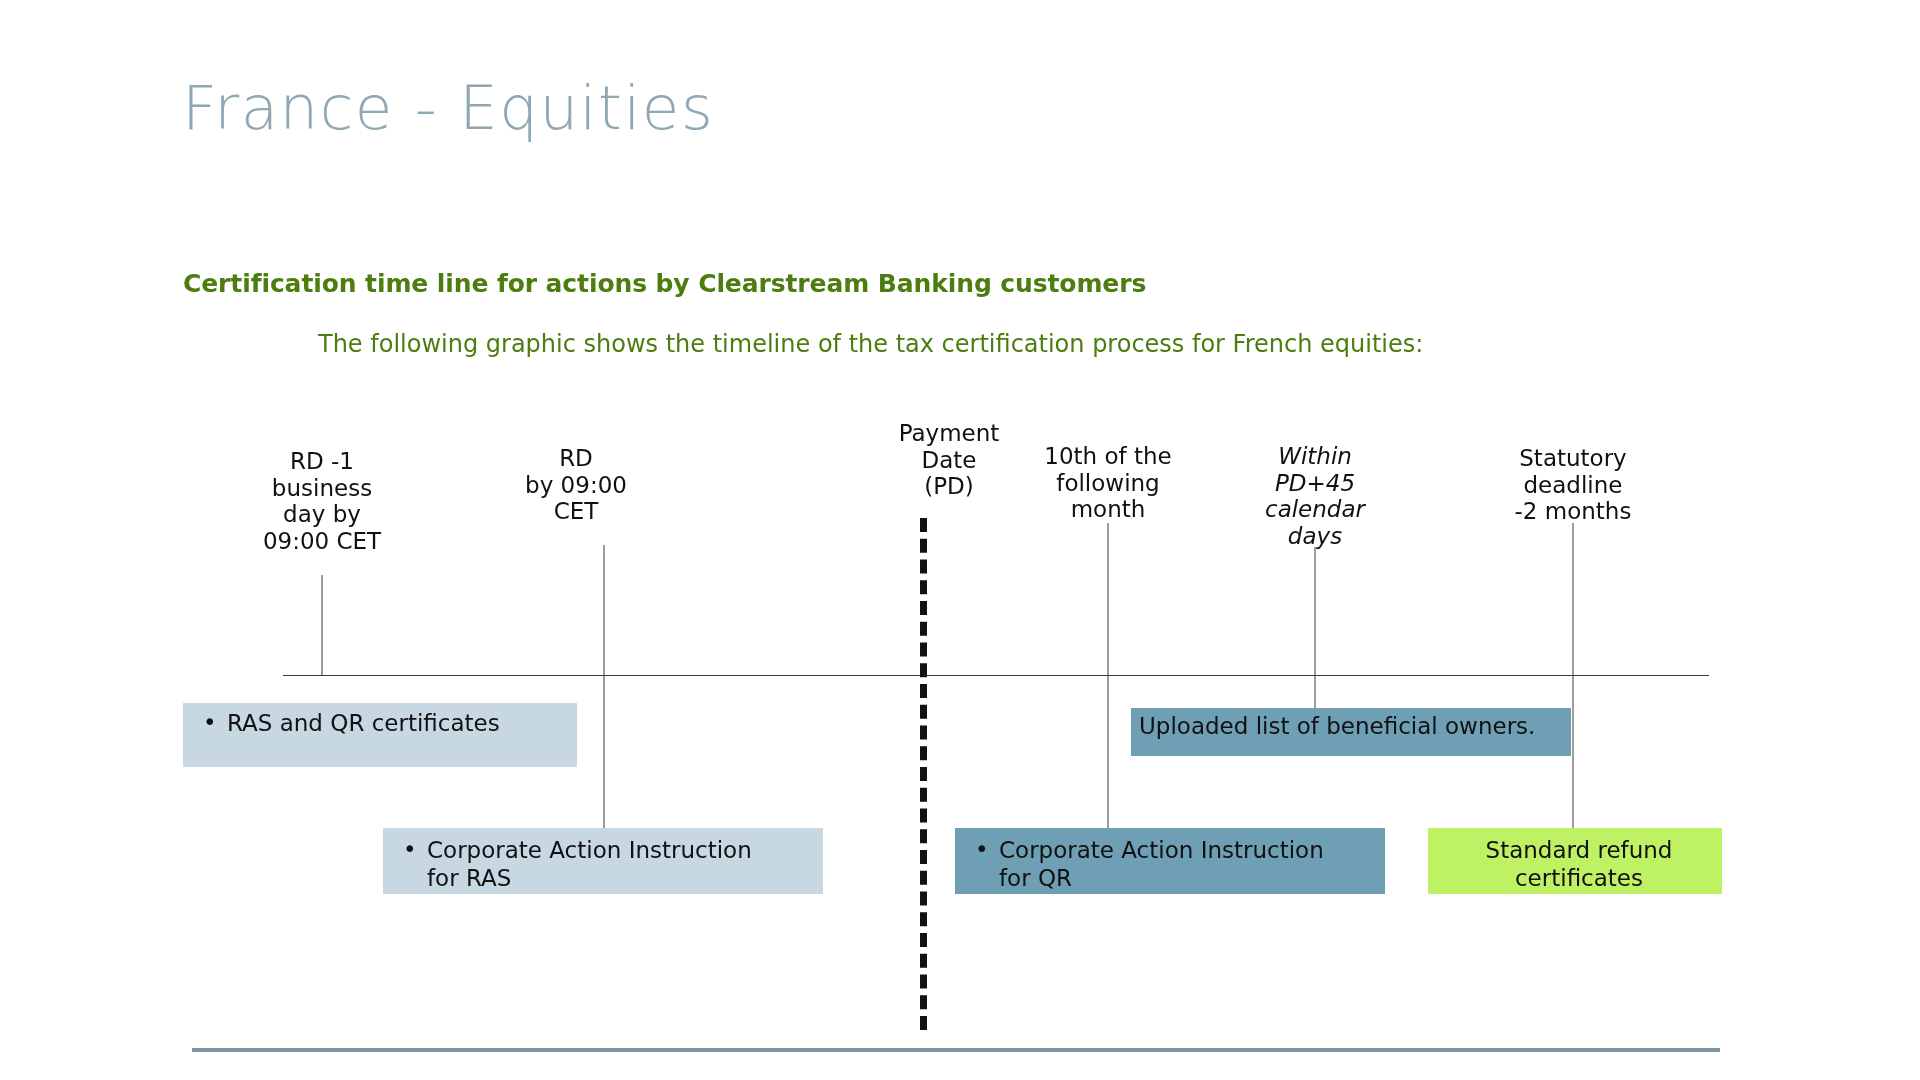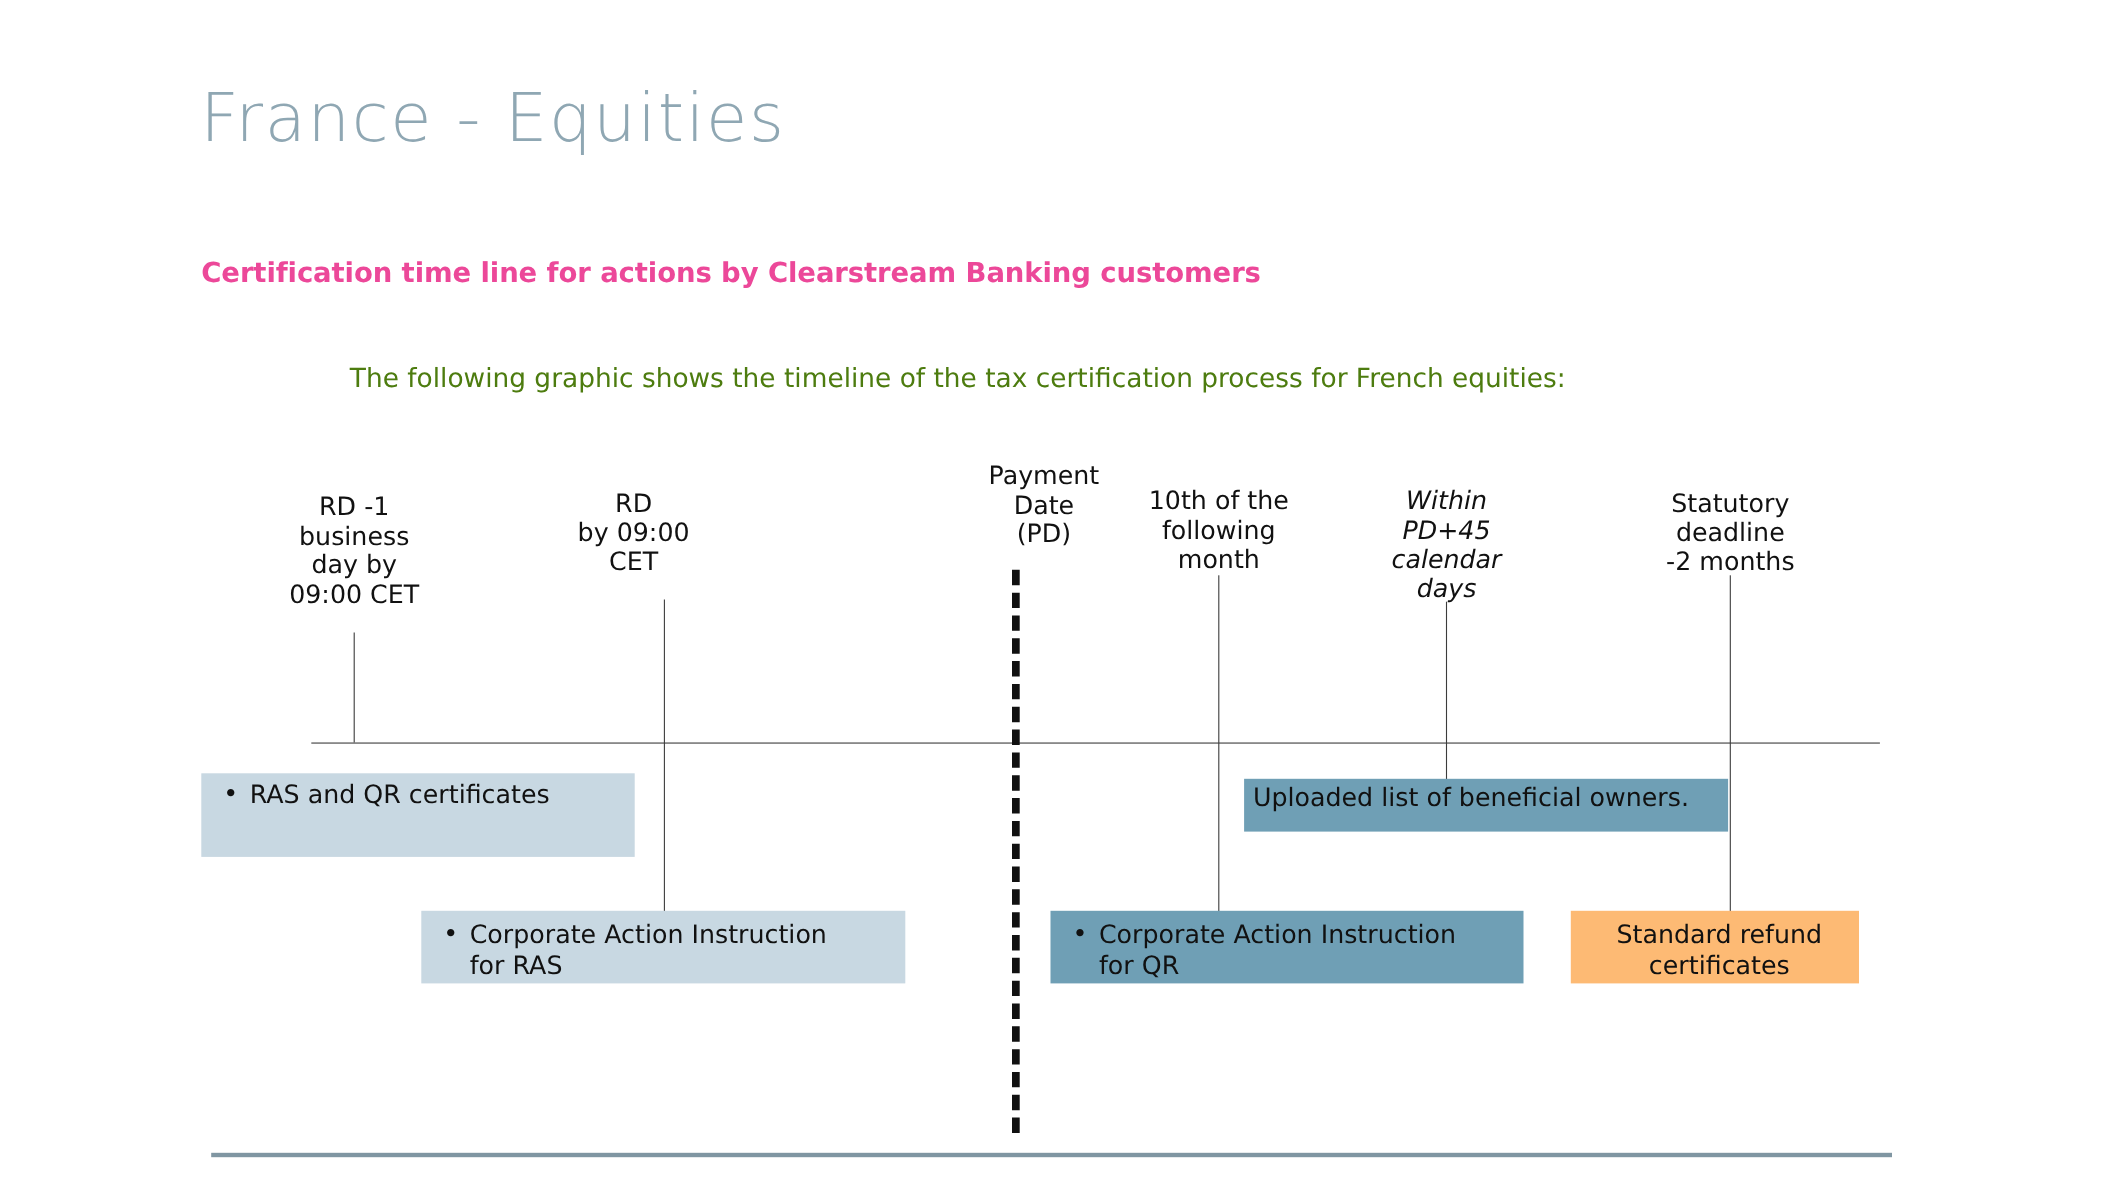--- a/index.html
+++ b/index.html
@@ -123,21 +123,21 @@
     width: 1528px;
     height: 0;
     border-top: 4px solid #8096a2;
   }
 </style>
 </head>
 <body>
 
 <div id="page-title" style="color: rgb(143, 167, 179);">France - Equities</div>
 
-<div id="subtitle" style="color: #ec4899;">Certification time line for actions by Clearstream Banking customers</div>
+<div id="subtitle" style="color: #4d7c0f; margin-top: 36px;">Certification time line for actions by Clearstream Banking customers</div>
 
 <div id="intro-paragraph">The following graphic shows the timeline of the tax certification process for French equities:</div>
 
 <div id="timeline-area">
 
   <div id="timeline-axis" style="border-top-color: rgb(60, 60, 60);"></div>
 
   <div id="payment-date-dashed-line"></div>
 
   <div id="milestones-layer">
@@ -162,35 +162,35 @@
 calendar
 days</div>
       <div class="milestone-tick" style="left: 1315px; top: 547px; height: 171px;"></div>
       <div class="milestone-label" style="left: 1573px; top: 445px; white-space: pre-line;">Statutory
 deadline
 -2 months</div>
       <div class="milestone-tick" style="left: 1573px; top: 523px; height: 337px;"></div>
     </div>
 
   <div id="boxes-layer">
-      <div class="tl-box bulleted" style="left: 183px; top: 703px; width: 394px; height: 76px; padding-top: 6px; padding-left: 14px; background: rgb(200, 216, 226);">
+      <div class="tl-box bulleted" style="left: 183px; top: 703px; width: 394px; height: 64px; padding-top: 6px; padding-left: 14px; background: rgb(200, 216, 226);">
         <span class="box-text">RAS and QR certificates</span>
       </div>
       <div class="tl-box" style="left: 1131px; top: 708px; width: 440px; height: 48px; padding-top: 4px; padding-left: 8px; background: rgb(111, 159, 181);">
         <span class="box-text">Uploaded list of beneficial owners.</span>
       </div>
       <div class="tl-box bulleted" style="left: 383px; top: 828px; width: 440px; height: 66px; padding-top: 8px; padding-left: 14px; background: rgb(200, 216, 226);">
         <span class="box-text">Corporate Action Instruction
 for RAS</span>
       </div>
       <div class="tl-box bulleted" style="left: 955px; top: 828px; width: 430px; height: 66px; padding-top: 8px; padding-left: 14px; background: rgb(111, 159, 181);">
         <span class="box-text">Corporate Action Instruction
 for QR</span>
       </div>
-      <div class="tl-box centered" style="left: 1428px; top: 828px; width: 262px; height: 66px; padding-top: 8px; padding-left: 8px; background: #fdba74;">
+      <div class="tl-box centered" style="left: 1428px; top: 828px; width: 294px; height: 66px; padding-top: 8px; padding-left: 8px; background: #bef264;">
         <span class="box-text">Standard refund
 certificates</span>
       </div>
     </div>
 
 </div>
 
 <div id="footer-rule" style="border-top-color: rgb(128, 150, 162);"></div>
 
 </body></html>

